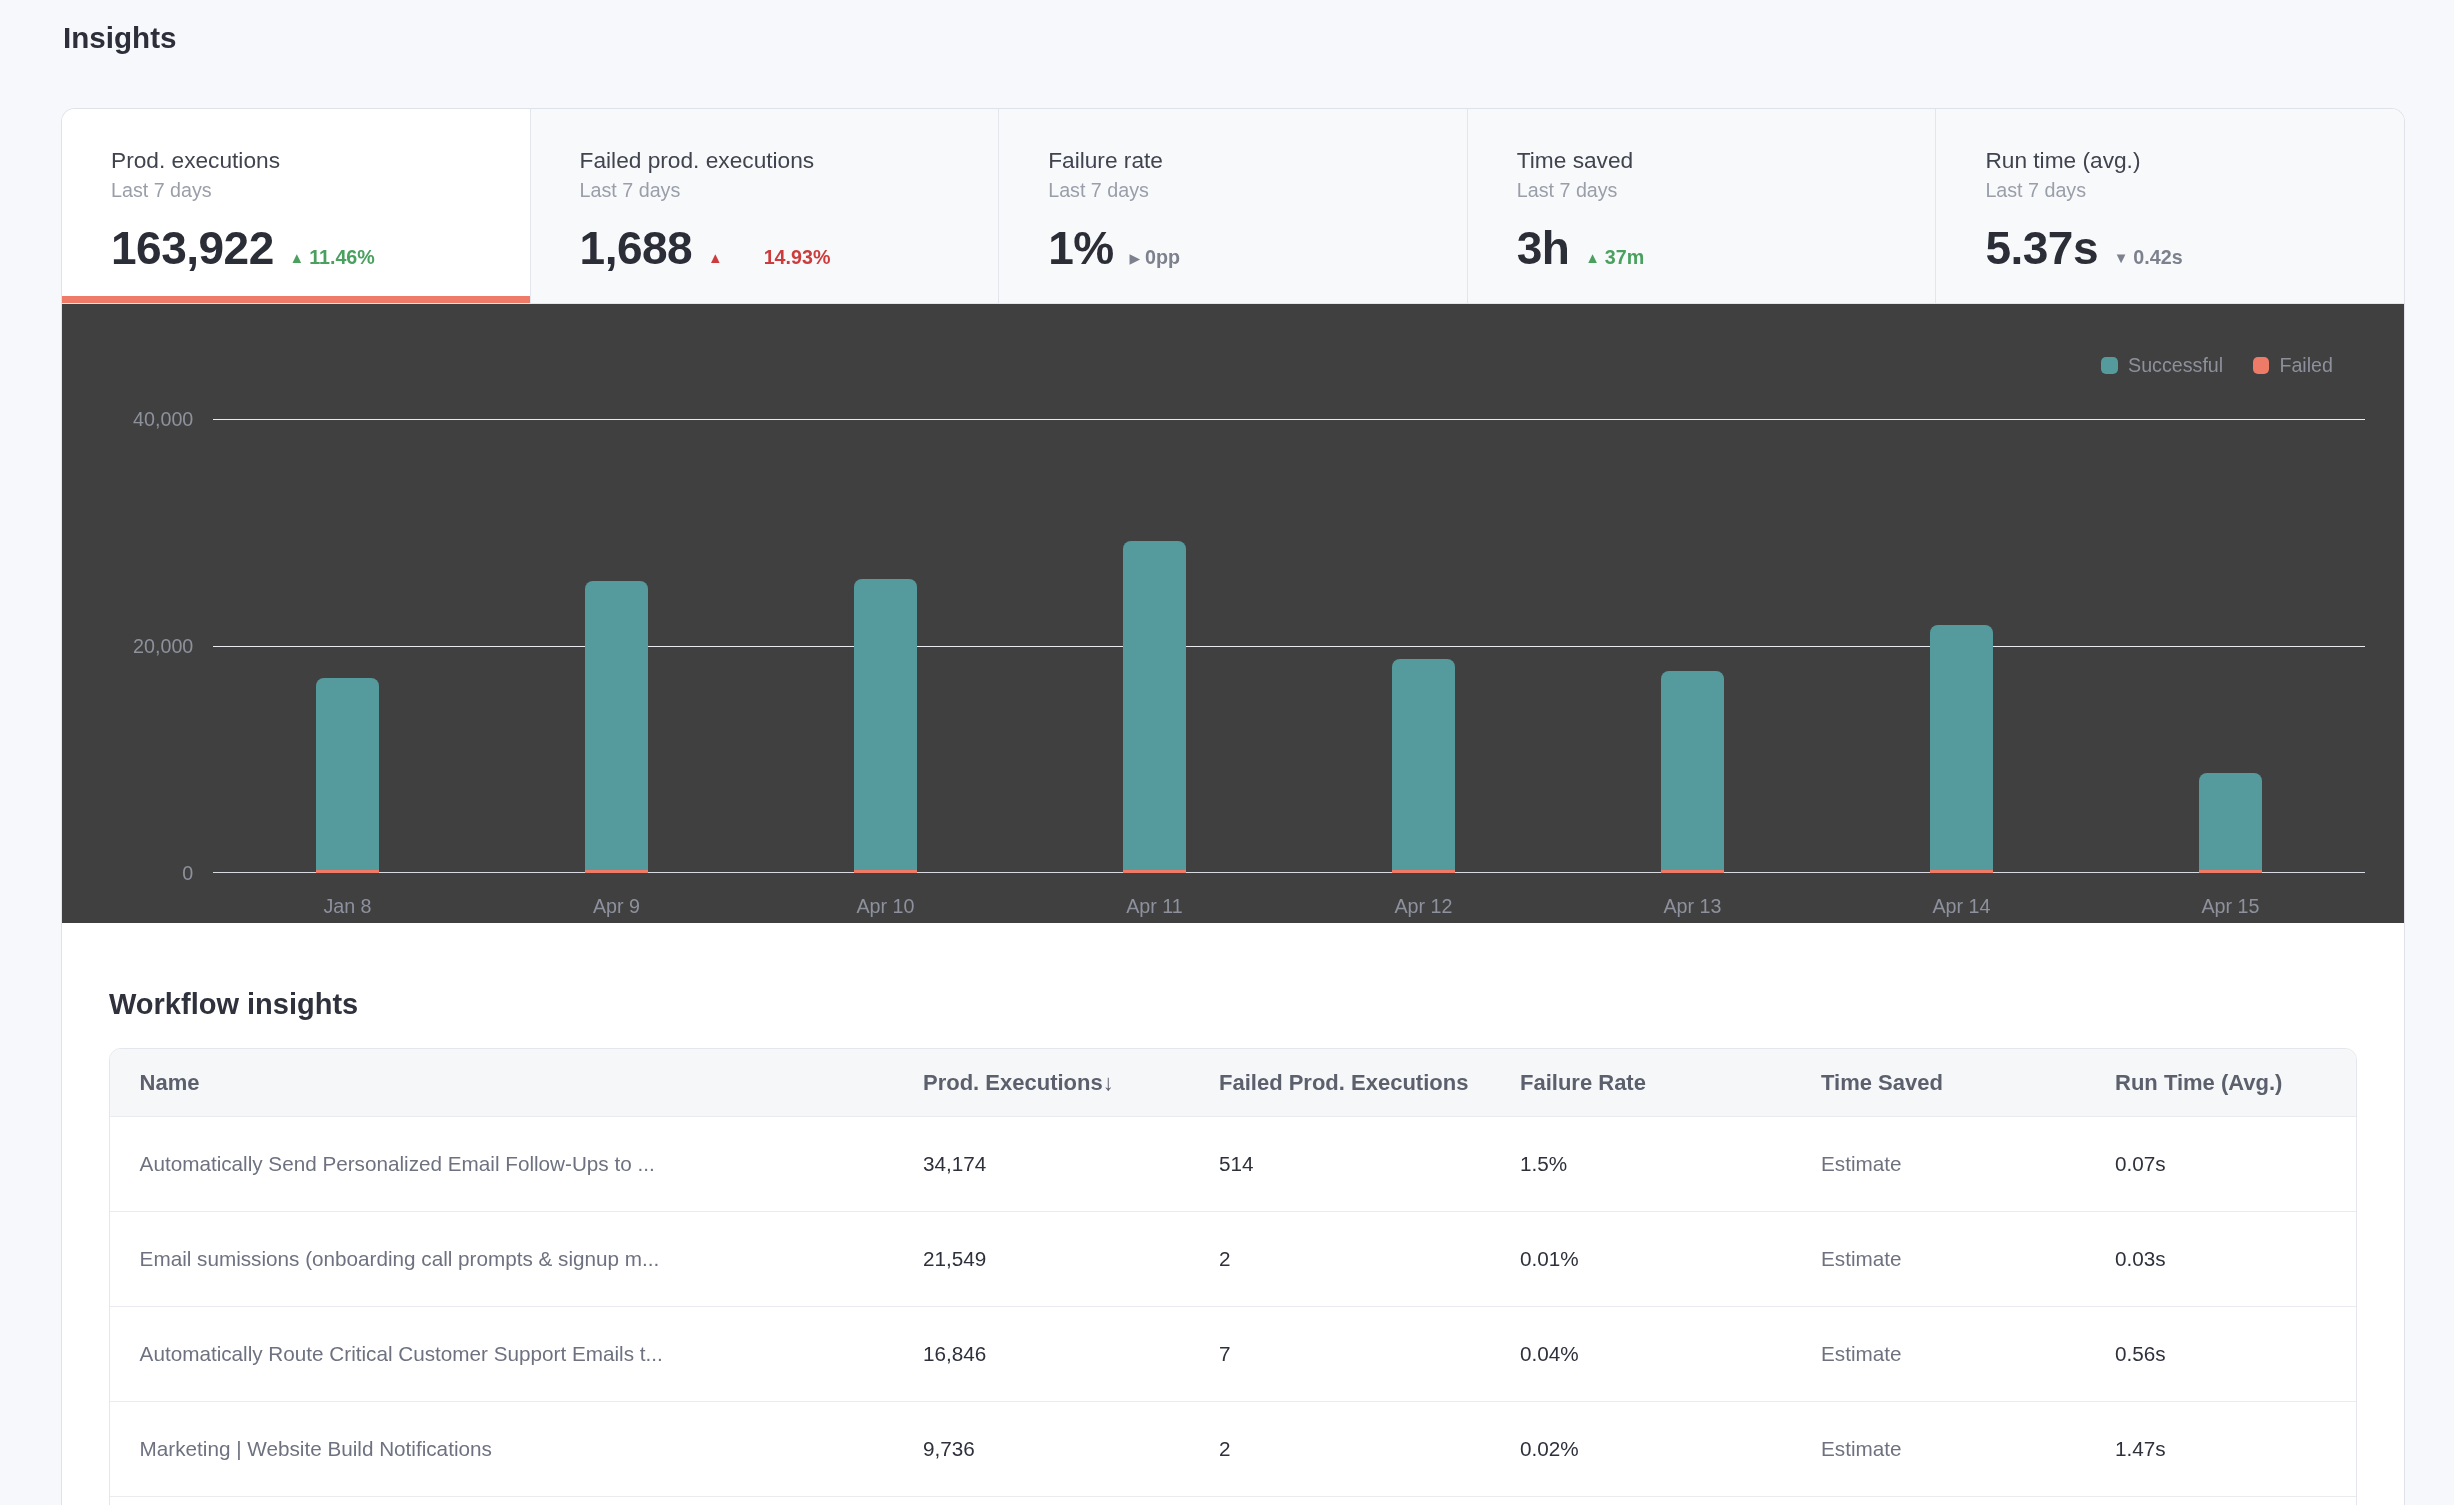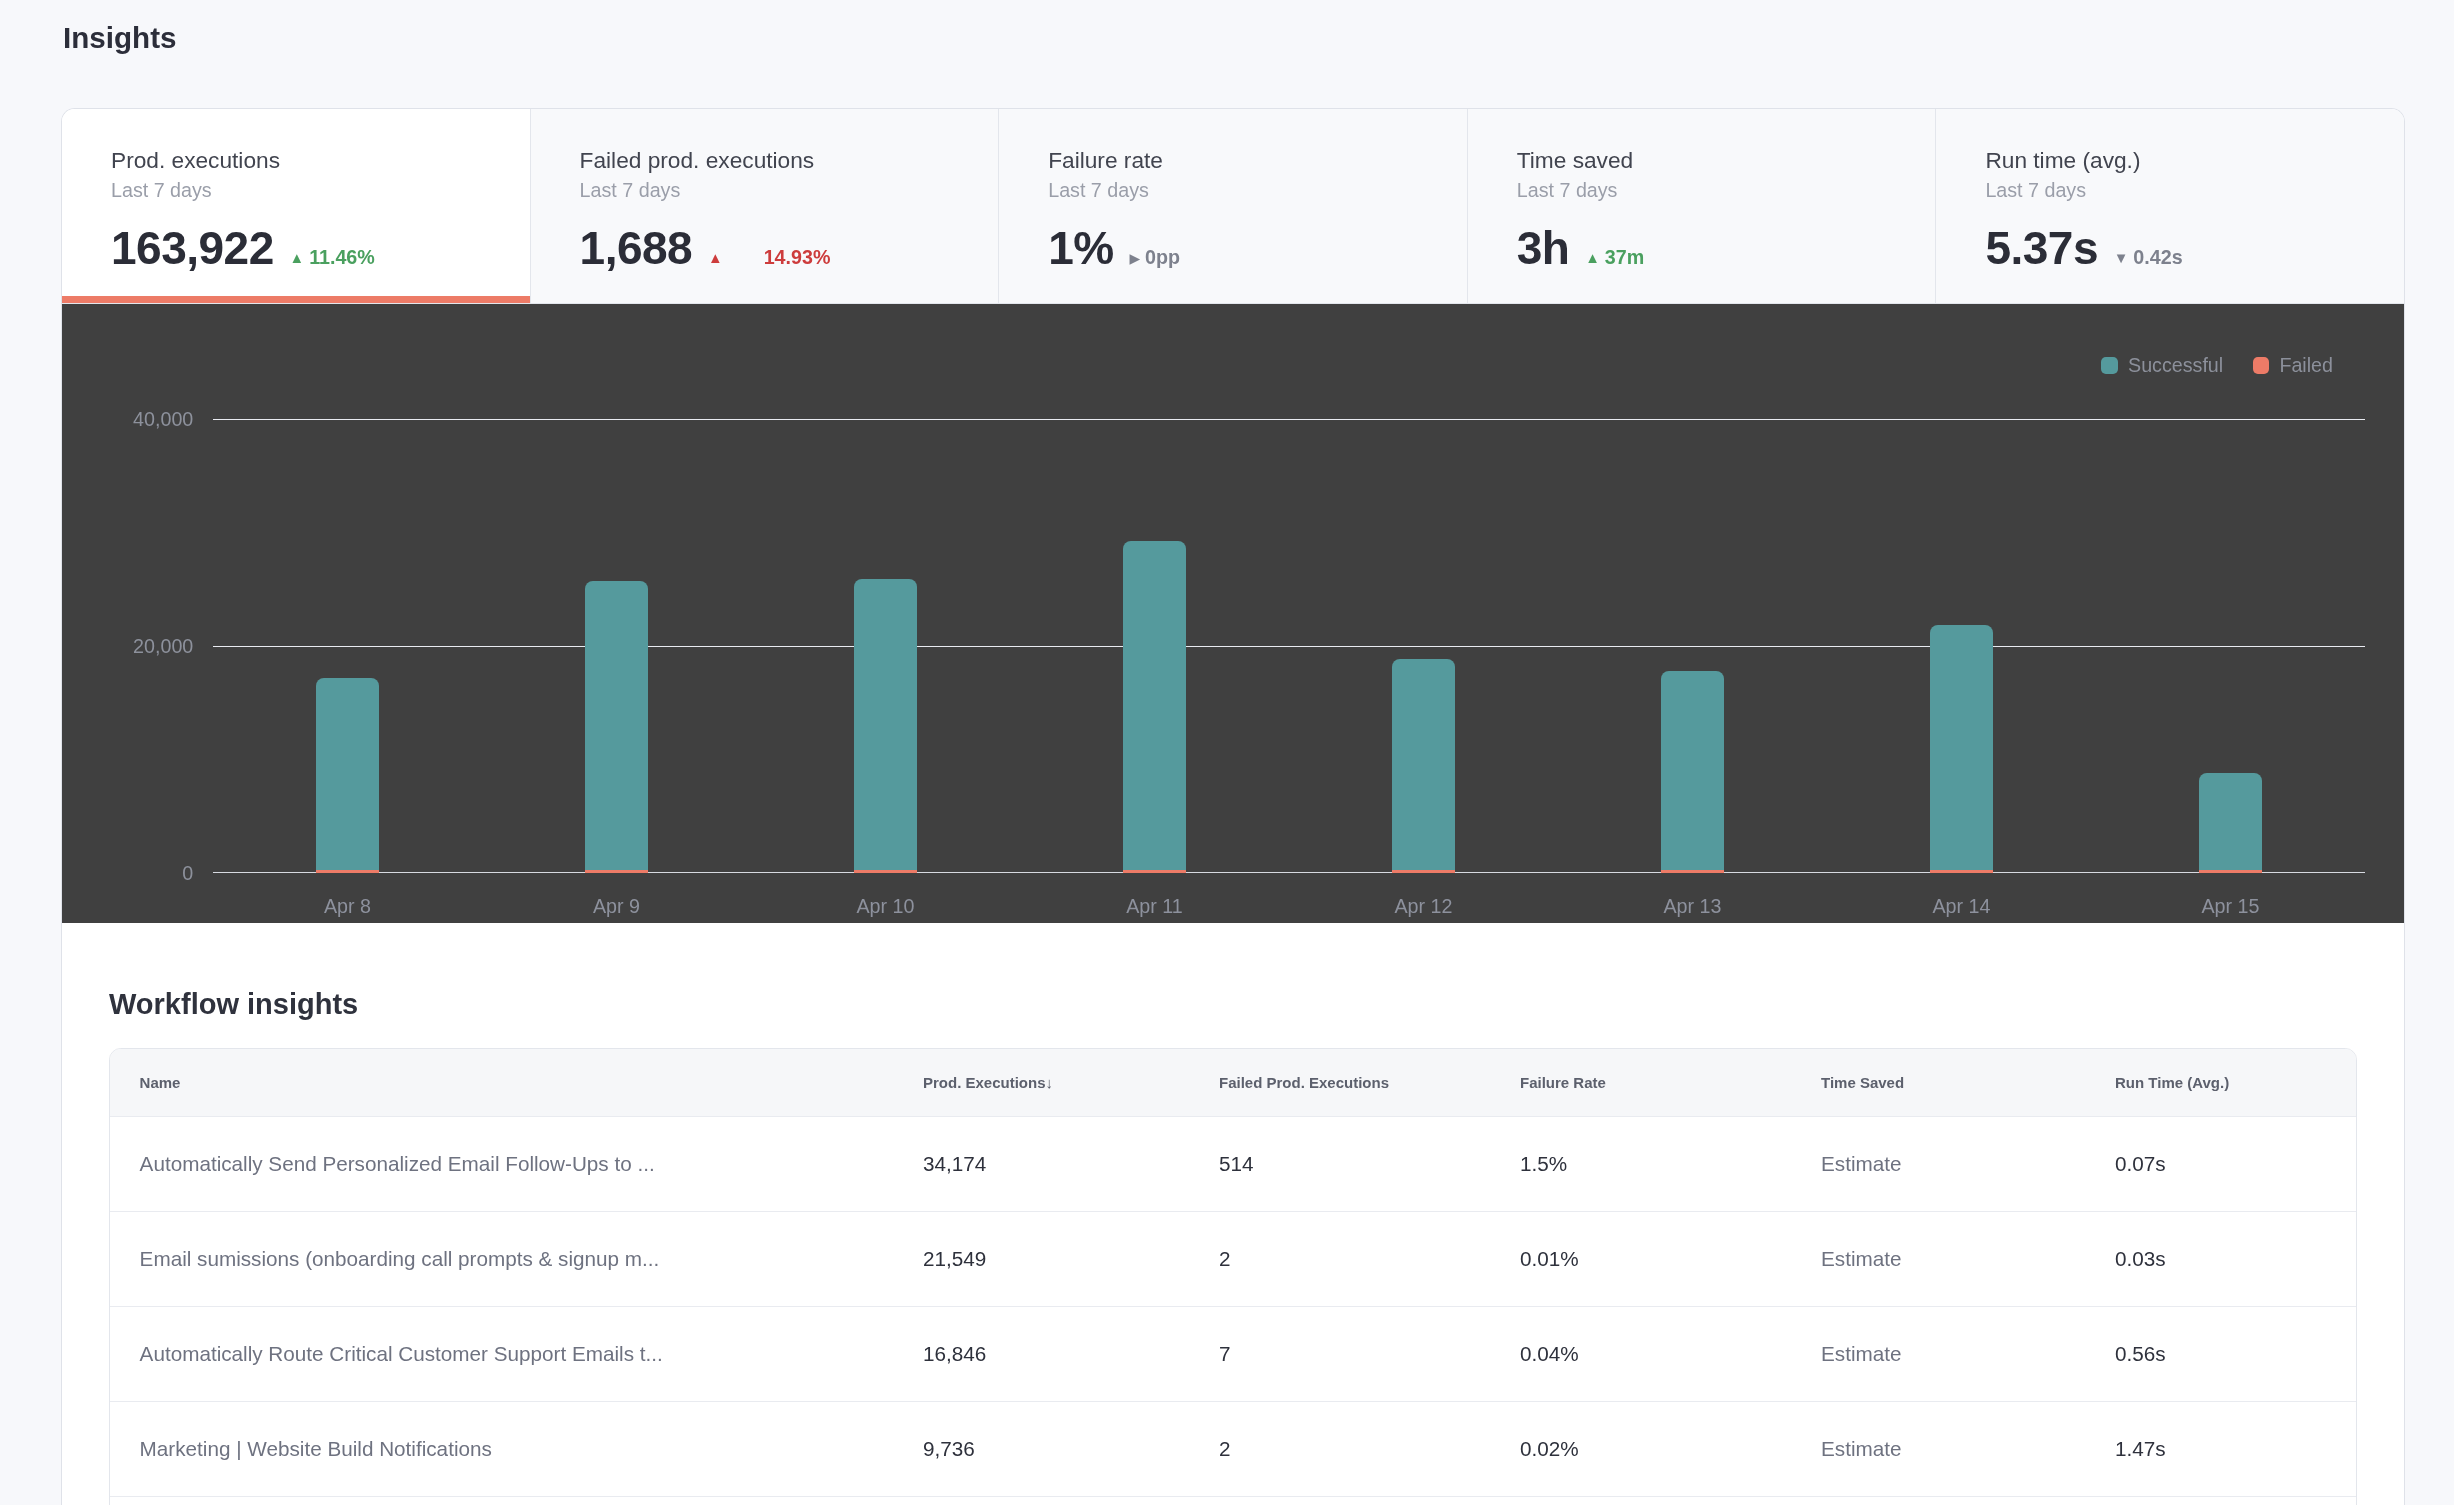--- a/index.html
+++ b/index.html
@@ -82,21 +82,21 @@
     margin:27.6px 47px 0;
     border:1px solid #e3e6ec; border-radius:11.8px 11.8px 0 0;
     overflow:hidden; background:#fff;
   }
   .wf-row {
     display:grid;
     grid-template-columns:813px 296px 301px 301px 294px 1fr;
     align-items:center;
   }
   .wf-head { background:#f6f7f9; height:67px; }
-  .wf-head .wf-cell { font-size:15px; font-weight:600; color:#5c606d; cursor:pointer; }
+  .wf-head .wf-cell { font-size:22px; font-weight:600; color:#5c606d; cursor:pointer; }
   .wf-body-row { height:95px; border-top:1px solid #e9ebf0; background:#fff; }
   .wf-cell { font-size:20.7px; color:#2e313c; white-space:nowrap; overflow:hidden; }
   .wf-cell.first { padding-left:29.6px; }
   .wf-link {
     color:#6e7280; text-decoration:underline; text-underline-offset:4.9px;
     cursor:pointer;
   }
   .sort-arrow { font-weight:600; }
   .wf-filler { height:39px; border-top:1px solid #e9ebf0; background:#fff; }
 </style>
@@ -235,21 +235,21 @@
           </div>
           <div class="bar-cell">
             <div class="bar-stack">
               <div class="bar-succ" style="height: 97px; background: rgb(85, 154, 157);"></div>
               <div class="bar-fail" style="height: 3px; background: rgb(237, 123, 103);"></div>
             </div>
           </div>
         </div>
     </div>
     <div class="xlabels">
-        <div class="x-label">Apr 8</div>
+        <div class="x-label">Jan 8</div>
         <div class="x-label">Apr 9</div>
         <div class="x-label">Apr 10</div>
         <div class="x-label">Apr 11</div>
         <div class="x-label">Apr 12</div>
         <div class="x-label">Apr 13</div>
         <div class="x-label">Apr 14</div>
         <div class="x-label">Apr 15</div>
       </div>
   </div>
 

